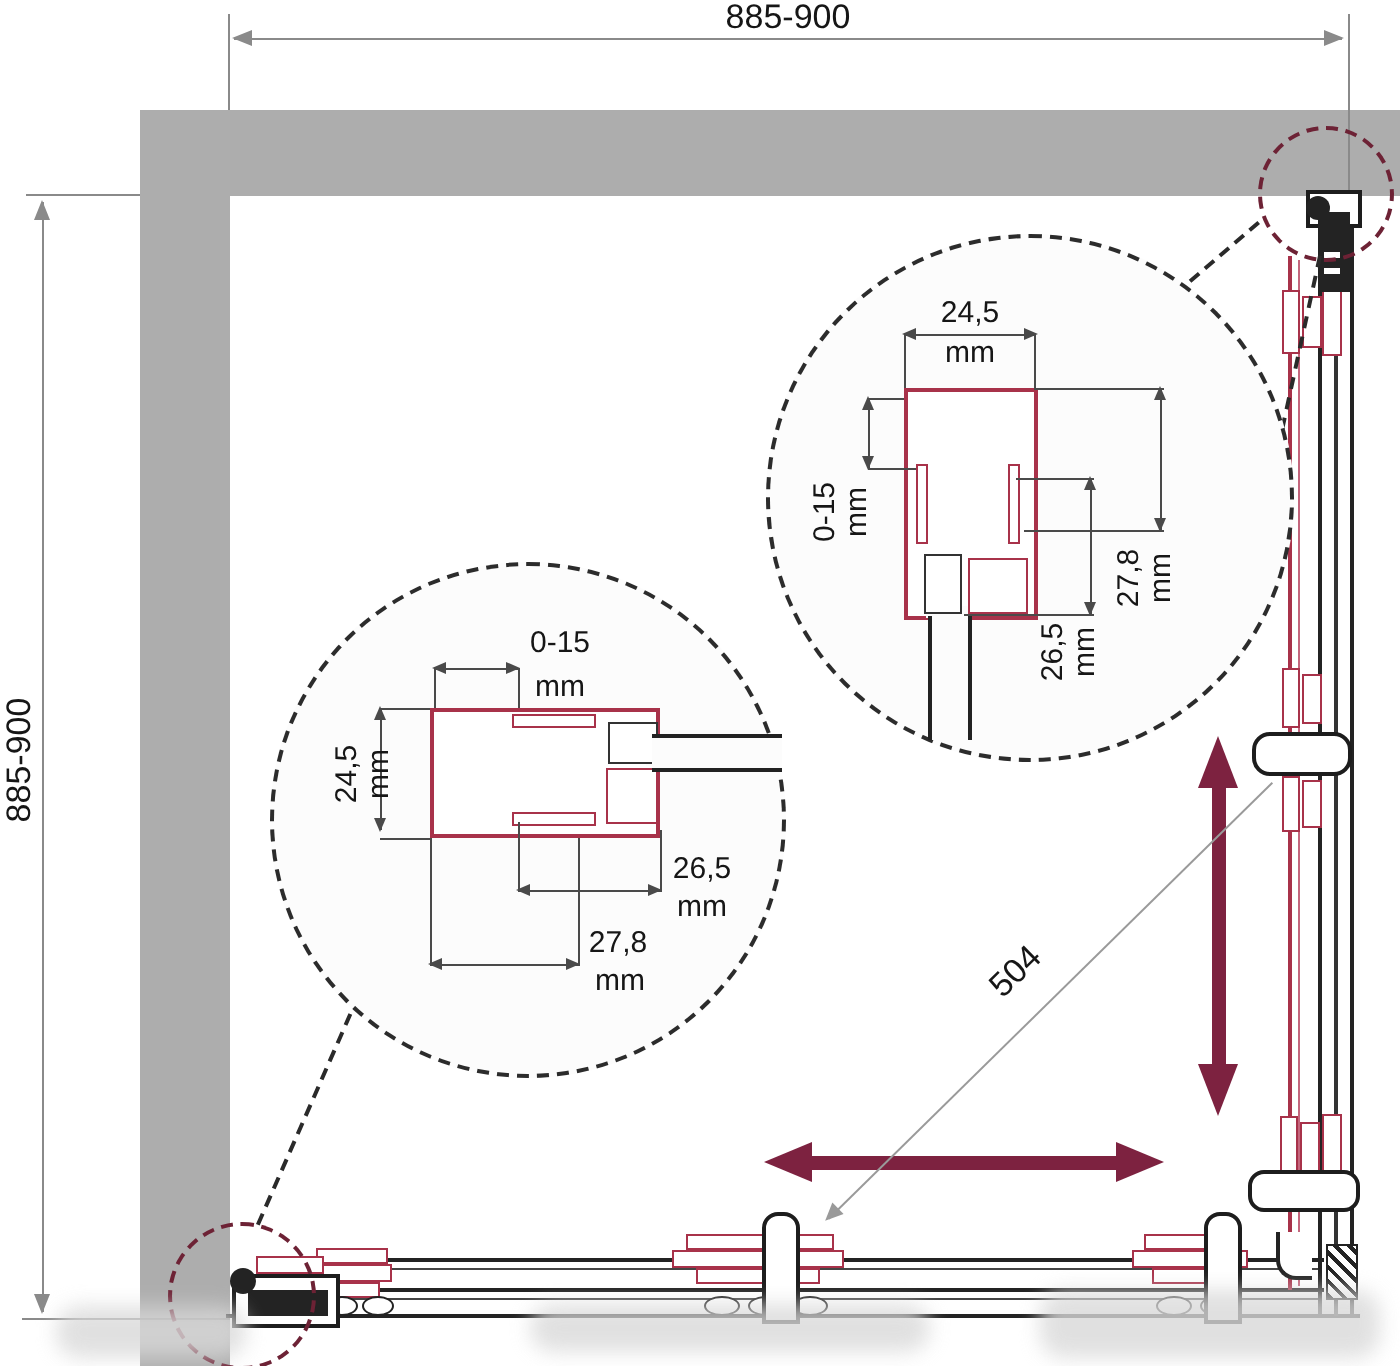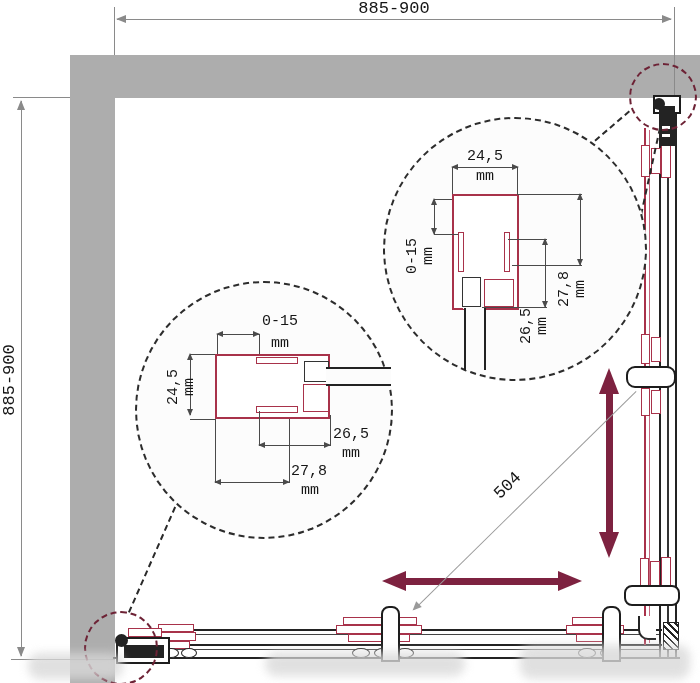--- a/index.html
+++ b/index.html
@@ -1,17 +1,17 @@
 <!DOCTYPE html>
 <html><head>
 <meta charset="utf-8">
 <style>
   html,body{margin:0;padding:0;background:#ffffff;}
   .canvas{position:relative;width:700px;height:683px;background:#ffffff;overflow:hidden;
-          font-family:Liberation Mono, monospace;color:#161616;}
+          font-family:Liberation Sans, sans-serif;color:#161616;}
   .abs{position:absolute;}
   .wall{background:#adadad;}
   .ln{background:#8a8a8a;}
   .blk{background:#232323;}
   
   .dlh{height:1px;background:#4a4a4a;}
   .dlh:before,.dlh:after{content:"";position:absolute;width:0;height:0;border:3px solid transparent;}
   .dlh:before{left:-1px;top:-3px;border-left:none;border-right:7px solid #4a4a4a;}
   .dlh:after{right:-1px;top:-3px;border-right:none;border-left:7px solid #4a4a4a;}
   .dlv{width:1px;background:#4a4a4a;}

